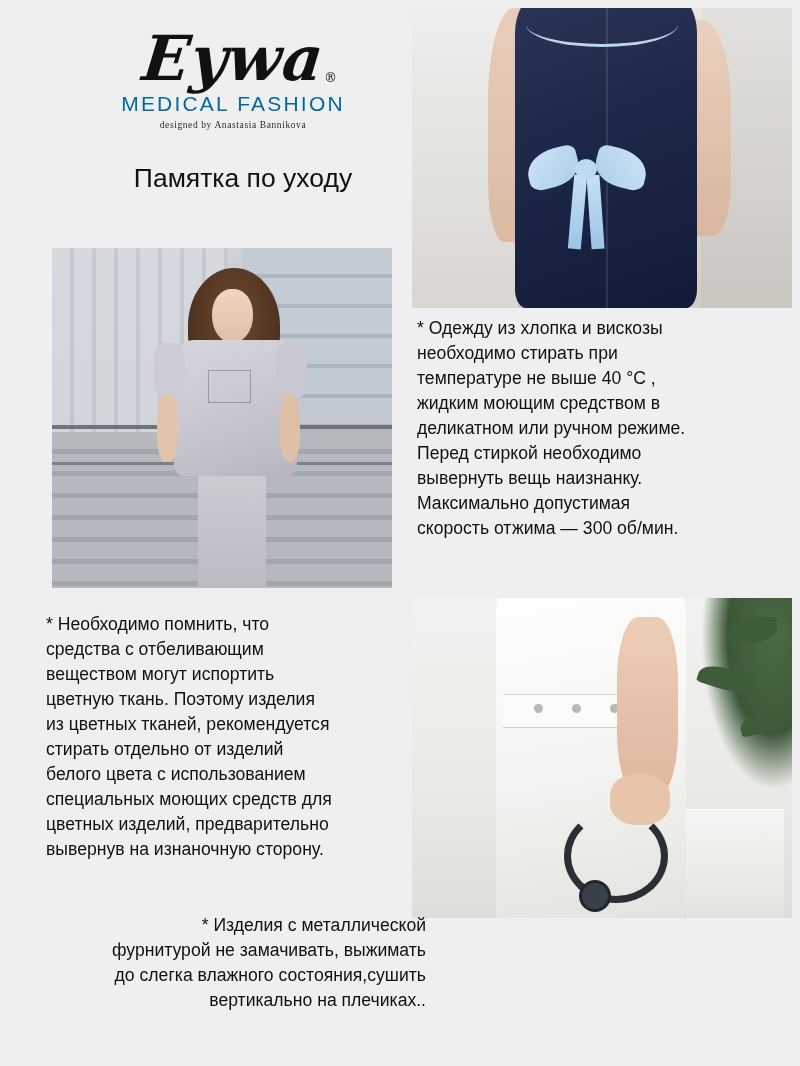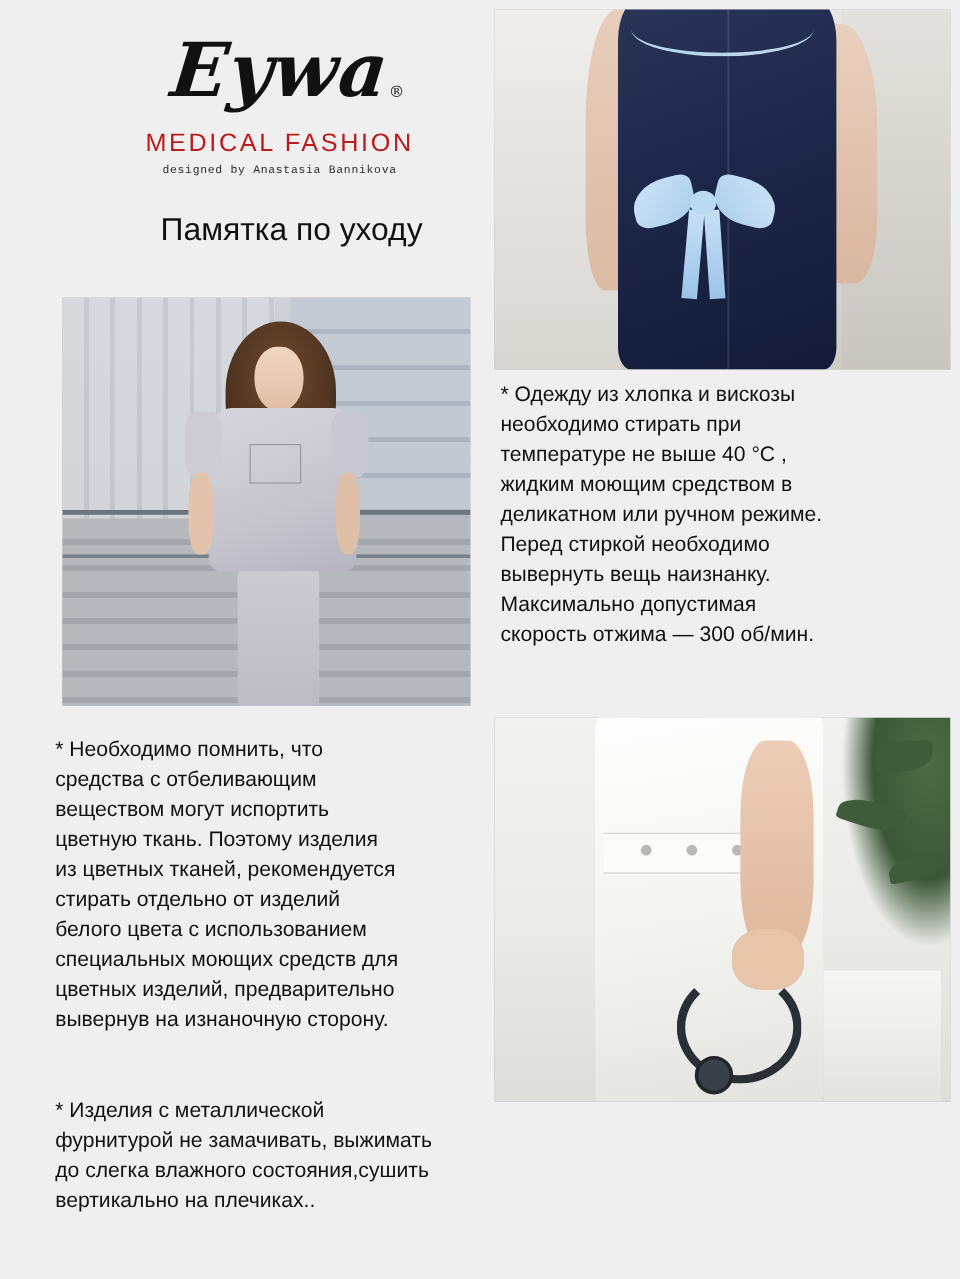--- a/index.html
+++ b/index.html
@@ -41,44 +41,43 @@
   .brand-reg {
     position: absolute;
     right: -16px;
     bottom: 6px;
     font-size: 13px;
     font-style: normal;
     font-weight: 400;
     transform: skewX(6deg);
   }
   .brand-sub {
-    margin-top: 18px;
+    margin-top: 2px;
     font-family: "Liberation Sans", sans-serif;
     font-size: 21px;
     letter-spacing: 2.2px;
-    color: #b91c1c;
+    color: #0369a1;
   }
   .brand-sub2 {
     margin-top: 4px;
-    font-family: Liberation Mono, monospace;
+    font-family: Liberation Serif, serif;
     font-size: 9.5px;
     letter-spacing: 0.6px;
     color: #2b2b2b;
   }
 
   .doc-title {
     position: absolute;
     left: 78px;
     top: 163px;
     width: 330px;
     text-align: center;
     font-size: 26.5px;
     color: #111111;
     font-family: "Liberation Sans", sans-serif;
-    margin-top: 13px;
   }
 
   
   .photo {
     position: absolute;
     overflow: hidden;
     background: #b9bcc2;
   }
   .photo-topright {
     left: 412px; top: 8px; width: 380px; height: 300px;
@@ -279,21 +278,21 @@
     font-family: "Liberation Sans", sans-serif;
     white-space: pre-line;
   }
   .text-block-1 {
     left: 417px; top: 316px; width: 370px;
   }
   .text-block-2 {
     left: 46px; top: 612px; width: 370px;
   }
   .text-block-3 {
-    left: 46px; top: 913px; width: 380px;
+    left: 46px; top: 913px; width: 380px; text-align: right;
   }
 </style>
 </head>
 <body>
 
 <div class="page">
 
   <div class="brand">
     <div class="brand-wordmark">
       <span>Eywa</span>

